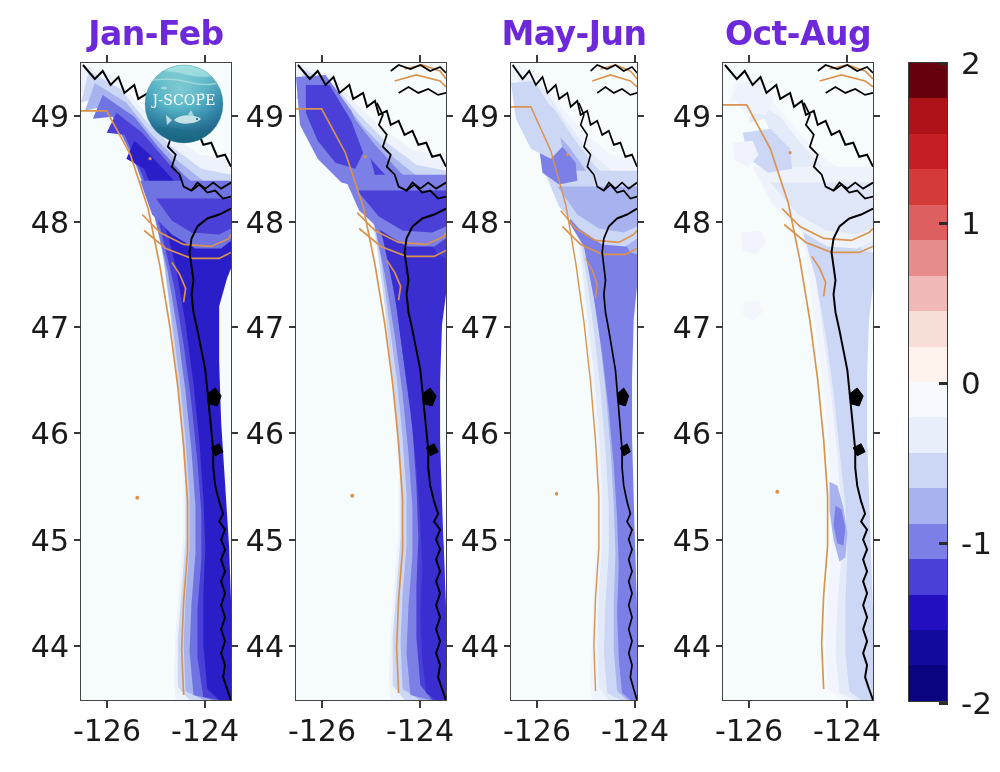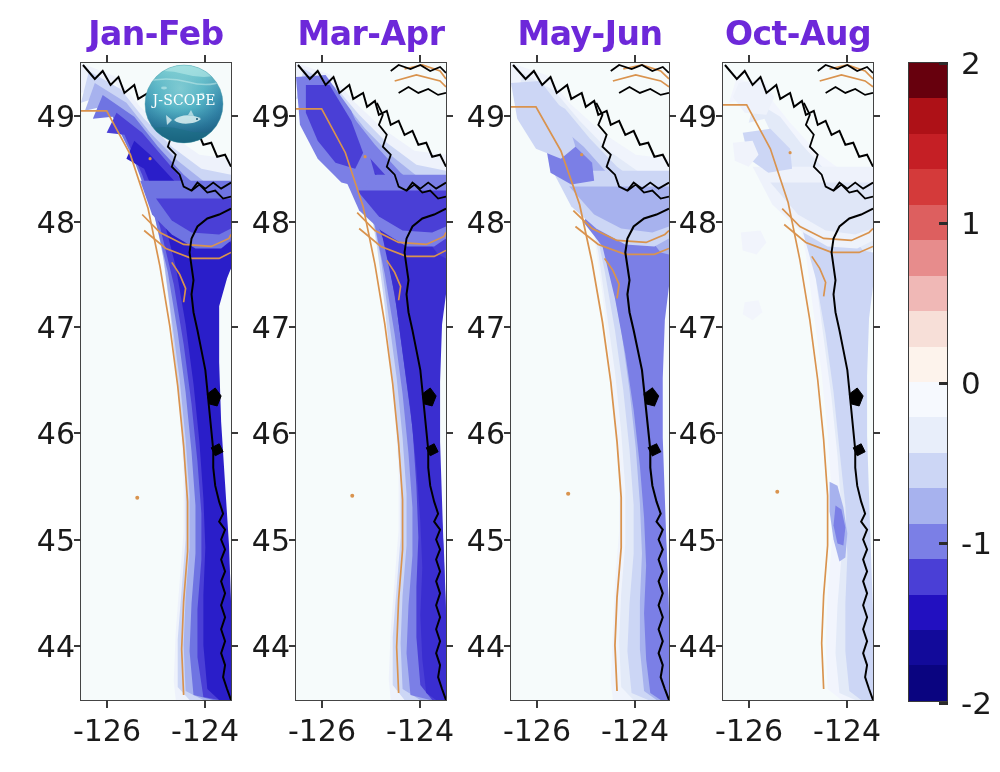--- a/index.html
+++ b/index.html
@@ -20,21 +20,21 @@
   .map-box{
     position:absolute;left:0;top:0;width:100%;height:100%;
     border:1.6px solid #444;box-sizing:border-box;
     background:#f6fbfb;overflow:hidden;
   }
   .map-svg{position:absolute;left:0;top:0;width:100%;height:100%;display:block;}
 
   
   .ytick{position:absolute;right:100%;height:0;}
   .ytick .tmark{position:absolute;right:-1px;top:-1px;width:7px;height:2px;background:#3a3a3a;}
-  .ytick .tlab{position:absolute;right:5px;top:0;transform:translateY(-50%);
+  .ytick .tlab{position:absolute;right:11px;top:0;transform:translateY(-50%);
     font-size:30px;color:#1a1a1a;white-space:nowrap;
     font-family:"DejaVu Sans","Liberation Sans",sans-serif;}
   .xtick{position:absolute;top:100%;width:0;}
   .xtick .tmark{position:absolute;left:-1px;top:-1px;width:2px;height:8px;background:#3a3a3a;}
   .xtick .tlab{position:absolute;left:0;top:12px;transform:translateX(-50%);
     font-size:30px;color:#1a1a1a;white-space:nowrap;
     font-family:"DejaVu Sans","Liberation Sans",sans-serif;}
   .xtick-top{position:absolute;bottom:100%;width:0;}
   .xtick-top .tmark{position:absolute;left:-1px;bottom:-1px;width:2px;height:8px;background:#3a3a3a;}
   .ytick-r{position:absolute;left:100%;height:0;}
@@ -216,21 +216,20 @@
     </div>
     <div class="xtick-top" style="left:27px;">
         <span class="tmark"></span>
       </div>
     <div class="xtick-top" style="left:125px;">
         <span class="tmark"></span>
       </div>
   </div>
 
   <div class="panel" style="left:295px;top:62px;width:152px;height:639px;">
-    <div class="panel-title">Mar-Apr</div>
     <div class="map-box">
       <svg class="map-svg" viewBox="0 0 152 639" preserveAspectRatio="none">
         <rect x="0" y="0" width="152" height="639" fill="#f6fbfb"></rect>
         <path d="M0,26 L34,16 L58,58 L74,116 L82,173 L88,228 L94,288 L100,348
                  L104,408 L104,468 L100,518 L96,568 L94,618 L96,639 L152,639
                  L152,556 L140,518 L134,458 L130,398 L126,338 L122,278 L120,223
                  L126,183 L140,158 L152,148 L152,92 L120,88 L88,66 L60,40 L36,12 L0,0 Z" fill="#eef2fb"></path>
         <path d="M0,36 L30,28 L56,72 L72,126 L82,184 L90,244 L96,304 L102,364
                  L106,422 L106,476 L102,526 L98,576 L98,624 L110,639 L152,639
                  L152,568 L144,526 L138,468 L134,408 L130,346 L126,286 L124,230
@@ -336,21 +335,21 @@
       <span class="tlab">-124</span>
     </div>
     <div class="xtick-top" style="left:27px;">
         <span class="tmark"></span>
       </div>
     <div class="xtick-top" style="left:125px;">
         <span class="tmark"></span>
       </div>
   </div>
 
-  <div class="panel" style="left:510px;top:62px;width:160px;height:639px;text-align:right;">
+  <div class="panel" style="left:510px;top:62px;width:128px;height:639px;text-align:right;">
     <div class="panel-title">May-Jun</div>
     <div class="map-box">
       <svg class="map-svg" viewBox="0 0 152 639" preserveAspectRatio="none">
         <rect x="0" y="0" width="152" height="639" fill="#f6fbfb"></rect>
         <path d="M0,24 L30,16 L54,58 L70,116 L80,174 L88,232 L94,292 L100,352
                  L104,412 L104,470 L100,520 L98,570 L96,620 L98,639 L152,639
                  L152,560 L142,520 L136,460 L132,400 L128,340 L124,280 L122,226
                  L128,186 L142,160 L152,152 L152,96 L120,92 L88,70 L58,42 L34,12 L0,0 Z" fill="#f0f4fc"></path>
         <path d="M4,36 L30,30 L54,74 L72,130 L84,190 L92,250 L100,310 L106,370
                  L110,428 L110,482 L106,532 L104,580 L106,626 L118,639 L152,639

